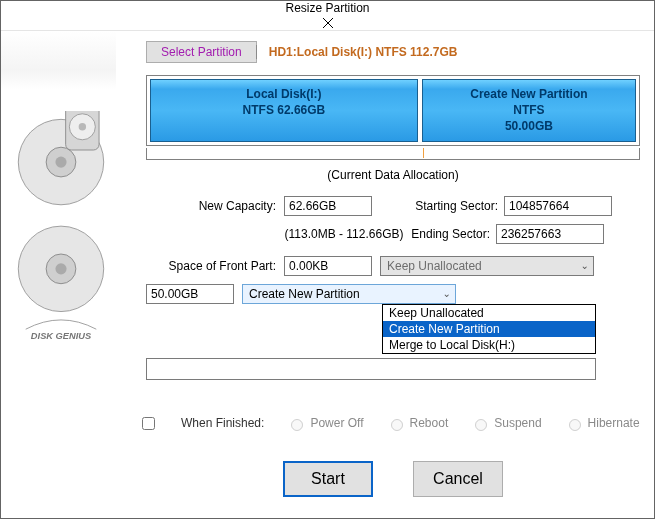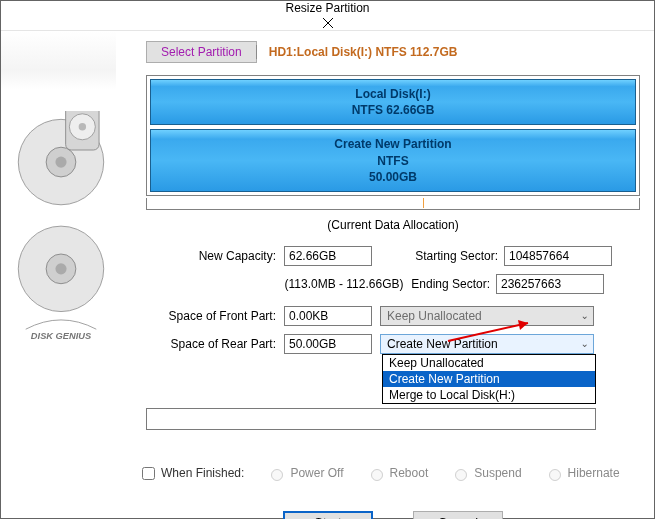--- a/index.html
+++ b/index.html
@@ -76,21 +76,20 @@
     color:#c36a1f;
     font-weight:bold;
     margin-left:6px;
   }
   .alloc-box {
     border:1px solid #808080;
     padding:3px;
     display:flex;
     gap:4px;
     margin-bottom: 2px;
-    flex-direction: column;
   }
   .part {
     background: linear-gradient(180deg, #6fd0ff 0%, #3aa9ee 15%, #49b7f5 50%, #2a9ae5 100%);
     border:1px solid #1a5f8f;
     color:#003a6a;
     font-weight:bold;
     text-align:center;
     padding: 6px 0;
     line-height:1.35;
     flex:1;
@@ -186,37 +185,37 @@
     margin-left: 0;
   }
   .finished-row{
     display:flex;
     align-items:center;
     gap: 22px;
     margin: 34px 0 0 -8px;
     color:#333;
   }
   .chk{
-    display:flex;align-items:center;gap:3px;
+    display:flex;align-items:center;gap:23px;
   }
   .chk input[type=checkbox]{ width:13px;height:13px; }
   .radio-item{ display:flex;align-items:center;gap:4px; color:#8a8a8a;}
   .radio-item input{ width:12px;height:12px; }
   .btns{
     display:flex;
     justify-content:center;
     gap: 40px;
     margin-top: 28px;
   }
   .push-btn{
     min-width:90px;
-    height:24px;
+    height:36px;
     border:1px solid #adadad;
     background:#e1e1e1;
-    font-size:13px;
+    font-size:16px;
   }
   .push-btn.primary{
     border:2px solid #0a64c8;
     background:#e1e1e1;
   }
   .sec-col{ display:flex; align-items:center; gap:6px; }
   .sec-col .label2{ width:92px; text-align:right; white-space:nowrap;}
 </style>
 </head>
 <body>
@@ -293,21 +292,20 @@
       <div class="form-row" style="margin-top:12px;">
         <div class="label">Space of Front Part:</div>
         <input class="txt w90" value="0.00KB" style="">
         <div class="fake-select disabled">
           <span>Keep Unallocated</span>
           <span class="chev">⌄</span>
         </div>
       </div>
 
       <div class="form-row" style="position:relative;">
-        <div class="label">Space of Rear Part:</div>
         <input class="txt w90" value="50.00GB" style="">
         <div class="fake-select active">
           <span>Create New Partition</span>
           <span class="chev">⌄</span>
         </div>
         <div class="dropdown-list" style="left:236px; top:20px;">
           <div class="opt">Keep Unallocated</div>
           <div class="opt sel">Create New Partition</div>
           <div class="opt">Merge to Local Disk(H:)</div>
         </div>

